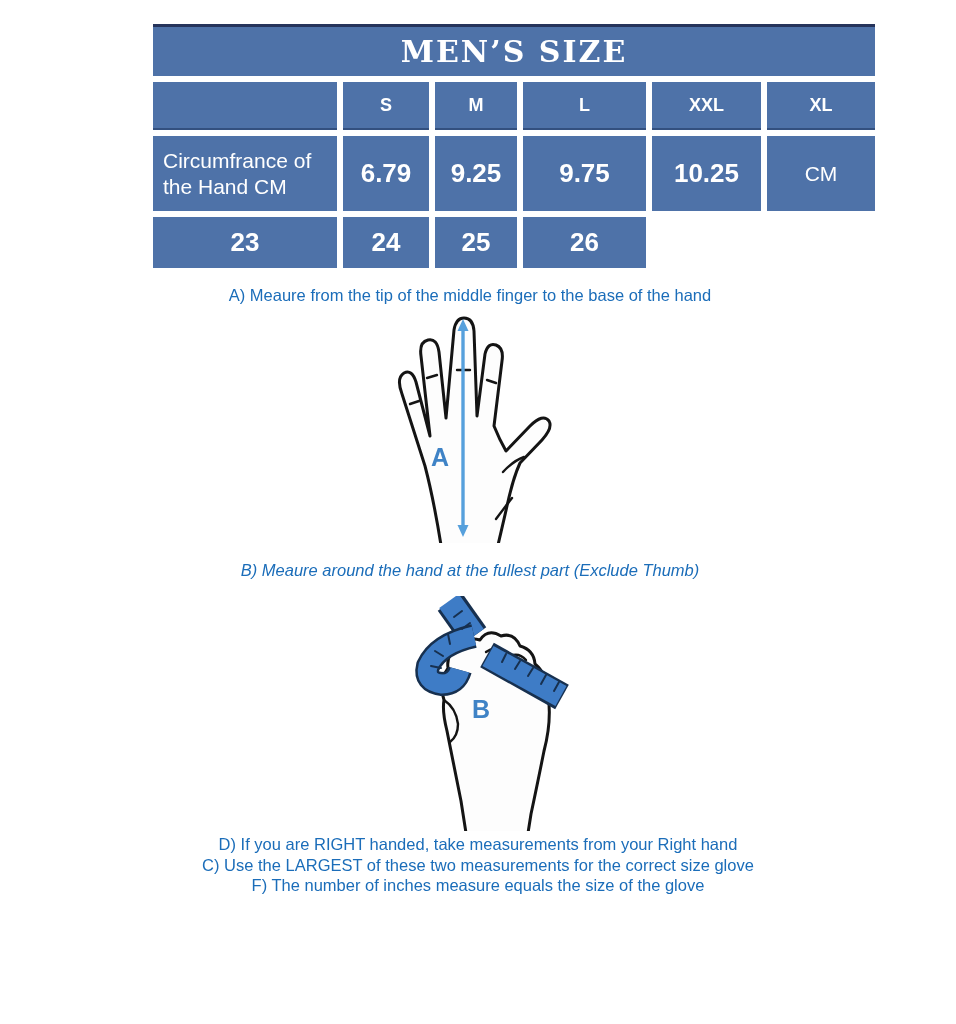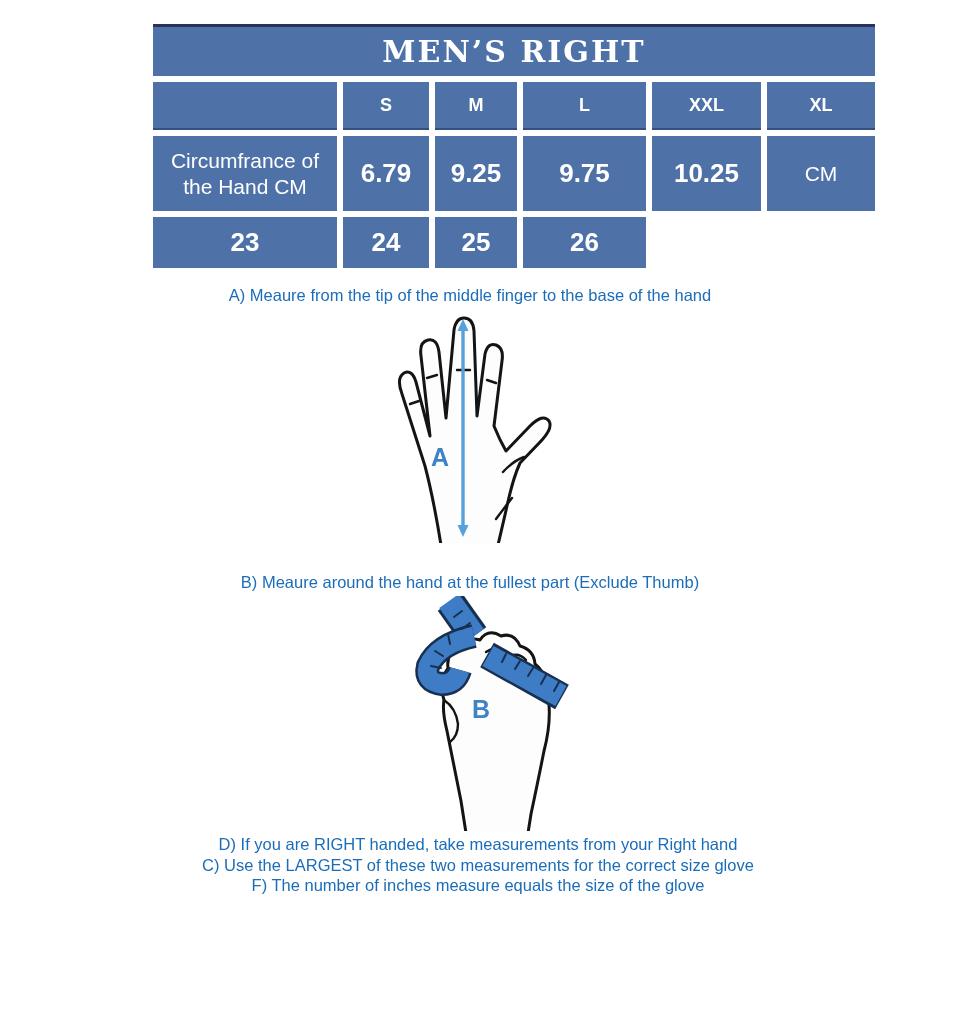--- a/index.html
+++ b/index.html
@@ -24,31 +24,31 @@
     display:grid;
     grid-template-columns:184px 86px 82px 123px 109px 108px;
     grid-template-rows:48px 75px 51px;
     column-gap:6px;row-gap:6px;margin-top:6px;
   }
   .cell{
     background:var(--table-blue);color:#ffffff;
     display:flex;align-items:center;justify-content:center;
   }
   .size-cell{font-weight:bold;font-size:18px;border-bottom:2px solid #33507F;}
-  .label-cell{justify-content:flex-start;padding:8px 10px;font-size:21px;line-height:26px;text-align:center;}
+  .label-cell{justify-content:flex-start;padding:8px 10px;font-size:21px;line-height:26px;text-align:left;}
   .cm-label-cell{font-size:21px;}
   .value-cell{font-weight:bold;font-size:26px;}
 
   
   .instr{
     position:absolute;left:0;width:940px;text-align:center;
     color:var(--text-blue);font-size:16.5px;
   }
   #instr-a{top:286px;}
-  #instr-b{top:573px;}
+  #instr-b{top:561px;font-style:italic;}
   .instr-block{
     position:absolute;top:834px;left:0;width:956px;text-align:center;
     color:var(--text-blue);font-size:16.5px;line-height:20.5px;
   }
 
   
   .fig-a{position:absolute;left:383px;top:314px;width:172px;height:232px;}
   .fig-b{position:absolute;left:398px;top:596px;width:175px;height:240px;}
   .hand-outline{fill:#fdfdfd;stroke:#141414;stroke-width:3;stroke-linejoin:round;stroke-linecap:round;}
   .crease{fill:none;stroke:#141414;stroke-width:2.4;stroke-linecap:round;}
@@ -59,21 +59,21 @@
   .tick{stroke:#17304f;stroke-width:2;stroke-linecap:round;}
   .fig-label{font-family:"Liberation Sans",sans-serif;font-weight:bold;font-size:25px;fill:var(--label-blue);}
 </style>
 </head>
 <body>
 
 <div class="sheet">
 
   <div class="table-wrap">
     <div class="title-bar">
-      <span class="title-text">MEN’S RIGHT</span>
+      <span class="title-text">MEN’S SIZE</span>
     </div>
 
     <div class="grid">
 
       <div class="cell size-cell"></div>
       <div class="cell size-cell">S</div>
       <div class="cell size-cell">M</div>
       <div class="cell size-cell">L</div>
       <div class="cell size-cell">XXL</div>
       <div class="cell size-cell">XL</div>

